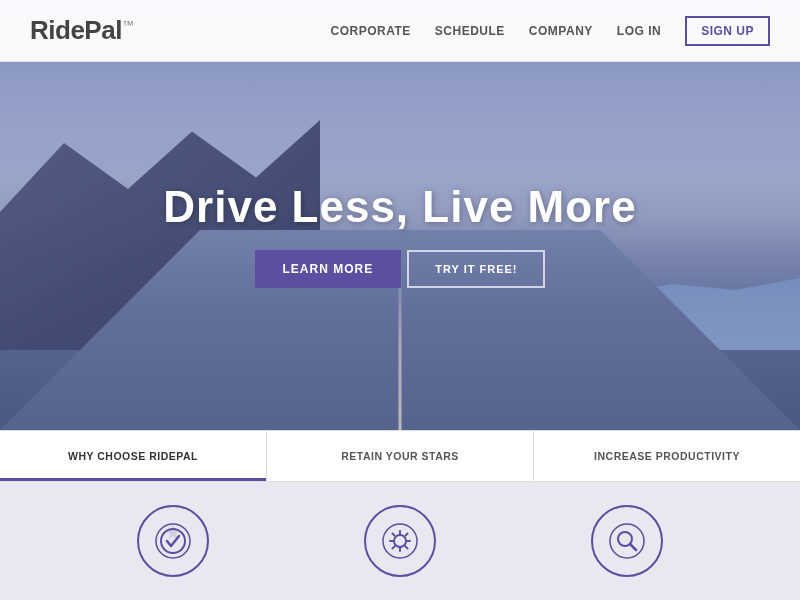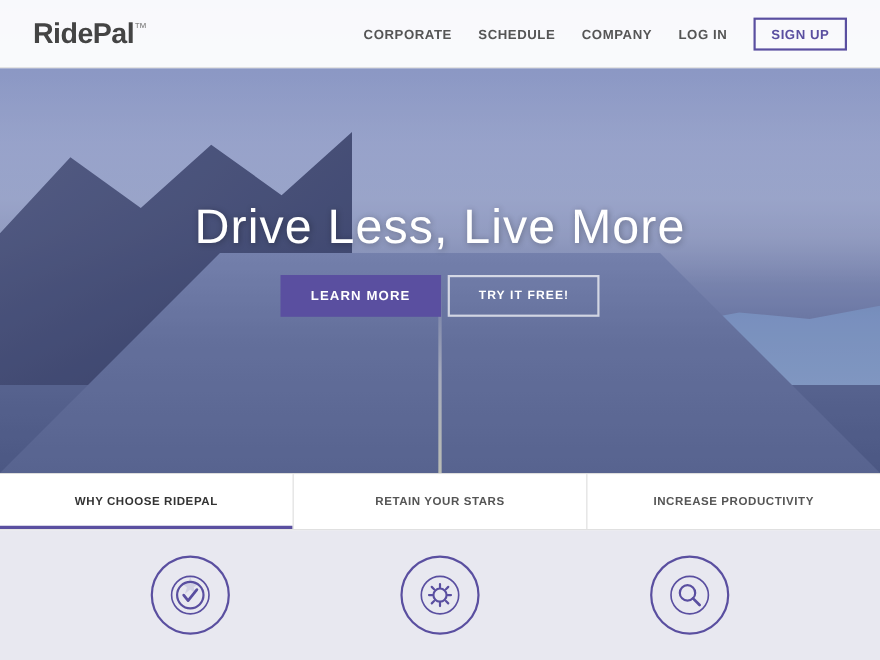--- a/index.html
+++ b/index.html
@@ -136,21 +136,21 @@
     }
     .hero-content {
       position: relative;
       z-index: 5;
       text-align: center;
       color: #fff;
       margin-top: 40px;
     }
     .hero-title {
       font-size: 44px;
-      font-weight: 400;
+      font-weight: 700;
       letter-spacing: 1px;
       margin-bottom: 18px;
       text-shadow: 1px 1px 6px rgba(0,0,0,0.3);
       text-align: center;
     }
     .hero-subtitle {
       font-size: 15px;
       font-weight: 300;
       line-height: 1.7;
       margin-bottom: 30px;

